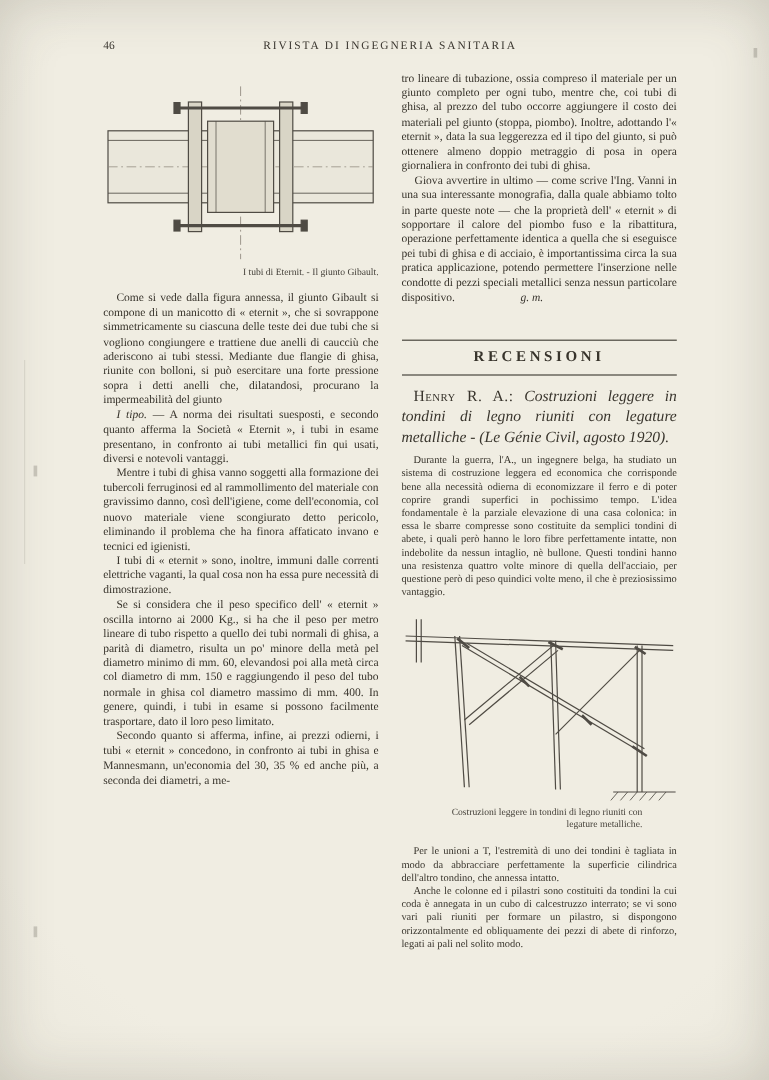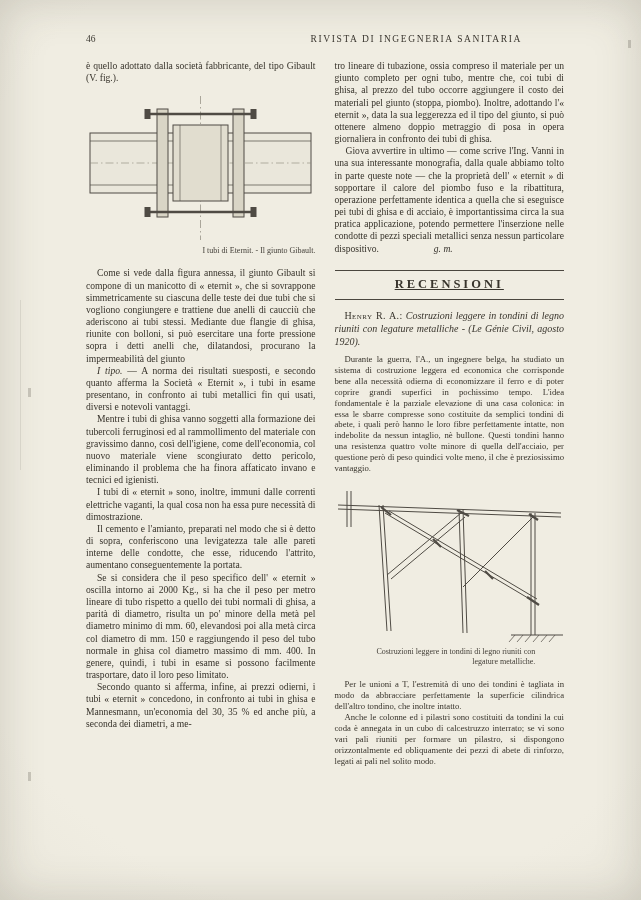--- a/index.html
+++ b/index.html
@@ -7,37 +7,37 @@
     width:641px;height:900px;overflow:hidden;background:#9d9a92;
     font-family:"Liberation Serif","DejaVu Serif",serif;
   }
   .page{
     position:relative;width:641px;height:900px;overflow:hidden;color:#34302a;
     background:radial-gradient(ellipse 120% 100% at 52% 46%, #f0ede2 55%, #e7e4d8 80%, #dad7cb 96%, #cbc8bc 100%);
     box-shadow:inset 0 0 46px rgba(70,65,50,.20);
   }
   .page-header{position:absolute;top:34px;left:86px;width:478px;display:flex;align-items:baseline;}
   .page-number{width:42px;font-size:9.5px;color:#3a362f;}
-  .journal-title{flex:1;text-align:right;font-size:9.5px;font-weight:normal;letter-spacing:1.6px;margin:0;color:#3a362f;}
+  .journal-title{flex:1;text-align:center;font-size:9.5px;font-weight:normal;letter-spacing:1.6px;margin:0;color:#3a362f;}
   .header-spacer{width:42px;}
   .columns{position:absolute;top:60px;left:86px;width:478px;display:flex;gap:19px;}
   .col{width:229.5px;}
   p{margin:0;}
   .body{font-size:9.6px;line-height:1.27;text-align:justify;text-indent:11px;color:#36322a;}
   .noind{text-indent:0;}
   .fig{margin:9px 0 12px;}
   .fig-svg{display:block;margin:0 auto;}
   .caption{font-size:8px;text-align:right;margin-top:3px;color:#45413a;}
   .caption-narrow{max-width:172px;margin:4px auto 0;line-height:1.25;}
   .signature{font-size:9.6px;font-style:italic;text-align:center;padding-right:12px;margin-top:-12px;}
   .recensioni{
-    margin:16px 0 9px;padding:6px 0 7px;border-top:1px solid #4a463e;border-bottom:1px solid #4a463e;
-    text-align:center;font-size:12.5px;font-weight:bold;letter-spacing:3px;color:#38342c;text-decoration:underline;
+    margin:29px 0 9px;padding:6px 0 7px;border-top:1px solid #4a463e;border-bottom:1px solid #4a463e;
+    text-align:center;font-size:12.5px;font-weight:bold;letter-spacing:3px;color:#38342c;
   }
-  .review-head{font-size:10px;line-height:1.3;text-align:justify;text-indent:10px;margin-bottom:6px;color:#38342c;}
+  .review-head{font-size:13px;line-height:1.3;text-align:justify;text-indent:10px;margin-bottom:6px;color:#38342c;}
   .sc{font-variant:small-caps;letter-spacing:.4px;}
   .review-body{font-size:8.7px;line-height:1.26;text-align:justify;text-indent:10px;color:#38342c;}
   .scan-mark{position:absolute;background:rgba(60,55,45,.22);}
   .scan-line{position:absolute;left:20px;top:300px;width:1px;height:170px;background:rgba(60,55,45,.10);}
 </style>
 </head>
 <body>
 
 <div class="page">
 
@@ -48,21 +48,20 @@
 
   <header class="page-header">
     <span class="page-number">46</span>
     <h1 class="journal-title">RIVISTA DI INGEGNERIA SANITARIA</h1>
     <span class="header-spacer"></span>
   </header>
 
   <main class="columns">
 
     <section class="col">
-      <p class="body noind">è quello adottato dalla società fabbricante, del tipo Gibault (V. fig.).</p>
 
       <figure class="fig">
         <svg class="fig-svg" viewBox="0 0 229 150" width="229" height="150" aria-hidden="true">
           <g stroke="#4f4b44" fill="none" stroke-width="1">
             <line x1="114.5" y1="3" x2="114.5" y2="147" stroke-width="0.7" stroke-dasharray="8 3 1.5 3" stroke="#8b867b"></line>
             <rect x="4" y="40" width="221" height="60" fill="#eae7db"></rect>
             <line x1="4" y1="48" x2="225" y2="48" stroke-width="0.7"></line>
             <line x1="4" y1="92" x2="225" y2="92" stroke-width="0.7"></line>
             <line x1="4" y1="70" x2="225" y2="70" stroke-width="0.6" stroke-dasharray="8 3 1.5 3" stroke="#8b867b"></line>
             <rect x="87" y="32" width="55" height="76" fill="#e1ddcf"></rect>
@@ -78,21 +77,20 @@
             <rect x="165" y="114.5" width="5" height="9" fill="#4f4b44"></rect>
           </g>
         </svg>
         <figcaption class="caption">I tubi di Eternit. - Il giunto Gibault.</figcaption>
       </figure>
 
       <p class="body">Come si vede dalla figura annessa, il giunto Gibault si compone di un manicotto di « eternit », che si sovrappone simmetricamente su ciascuna delle teste dei due tubi che si vogliono congiungere e trattiene due anelli di caucciù che aderiscono ai tubi stessi. Mediante due flangie di ghisa, riunite con bolloni, si può esercitare una forte pressione sopra i detti anelli che, dilatandosi, procurano la impermeabilità del giunto</p>
       <p class="body"><em>I tipo.</em><span> — A norma dei risultati suesposti, e secondo quanto afferma la Società « Eternit », i tubi in esame presentano, in confronto ai tubi metallici fin qui usati, diversi e notevoli vantaggi.</span></p>
       <p class="body">Mentre i tubi di ghisa vanno soggetti alla formazione dei tubercoli ferruginosi ed al rammollimento del materiale con gravissimo danno, così dell'igiene, come dell'economia, col nuovo materiale viene scongiurato detto pericolo, eliminando il problema che ha finora affaticato invano e tecnici ed igienisti.</p>
       <p class="body">I tubi di « eternit » sono, inoltre, immuni dalle correnti elettriche vaganti, la qual cosa non ha essa pure necessità di dimostrazione.</p>
-      <p class="body">Il cemento e l'amianto, preparati nel modo che si è detto di sopra, conferiscono una levigatezza tale alle pareti interne delle condotte, che esse, riducendo l'attrito, aumentano conseguentemente la portata.</p>
       <p class="body">Se si considera che il peso specifico dell' « eternit » oscilla intorno ai 2000 Kg., si ha che il peso per metro lineare di tubo rispetto a quello dei tubi normali di ghisa, a parità di diametro, risulta un po' minore della metà pel diametro minimo di mm. 60, elevandosi poi alla metà circa col diametro di mm. 150 e raggiungendo il peso del tubo normale in ghisa col diametro massimo di mm. 400. In genere, quindi, i tubi in esame si possono facilmente trasportare, dato il loro peso limitato.</p>
       <p class="body">Secondo quanto si afferma, infine, ai prezzi odierni, i tubi « eternit » concedono, in confronto ai tubi in ghisa e Mannesmann, un'economia del 30, 35 % ed anche più, a seconda dei diametri, a me-</p>
     </section>
 
     <section class="col">
       <p class="body noind">tro lineare di tubazione, ossia compreso il materiale per un giunto completo per ogni tubo, mentre che, coi tubi di ghisa, al prezzo del tubo occorre aggiungere il costo dei materiali pel giunto (stoppa, piombo). Inoltre, adottando l'« eternit », data la sua leggerezza ed il tipo del giunto, si può ottenere almeno doppio metraggio di posa in opera giornaliera in confronto dei tubi di ghisa.</p>
       <p class="body">Giova avvertire in ultimo — come scrive l'Ing. Vanni in una sua interessante monografia, dalla quale abbiamo tolto in parte queste note — che la proprietà dell' « eternit » di sopportare il calore del piombo fuso e la ribattitura, operazione perfettamente identica a quella che si eseguisce pei tubi di ghisa e di acciaio, è importantissima circa la sua pratica applicazione, potendo permettere l'inserzione nelle condotte di pezzi speciali metallici senza nessun particolare dispositivo.</p>
       <p class="signature">g. m.</p>
 
       <h2 class="recensioni">RECENSIONI</h2>
@@ -134,18 +132,18 @@
               <line x1="196" y1="152" x2="190" y2="159"></line>
               <line x1="204" y1="152" x2="198" y2="159"></line>
               <line x1="212" y1="152" x2="206" y2="159"></line>
               <line x1="220" y1="152" x2="214" y2="159"></line>
             </g>
           </g>
         </svg>
         <figcaption class="caption caption-narrow">Costruzioni leggere in tondini di legno riuniti con legature metalliche.</figcaption>
       </figure>
 
-      <p class="review-body">Per le unioni a T, l'estremità di uno dei tondini è tagliata in modo da abbracciare perfettamente la superficie cilindrica dell'altro tondino, che inoltre intatto.</p>
+      <p class="review-body">Per le unioni a T, l'estremità di uno dei tondini è tagliata in modo da abbracciare perfettamente la superficie cilindrica dell'altro tondino, che annessa intatto.</p>
       <p class="review-body">Anche le colonne ed i pilastri sono costituiti da tondini la cui coda è annegata in un cubo di calcestruzzo interrato; se vi sono vari pali riuniti per formare un pilastro, si dispongono orizzontalmente ed obliquamente dei pezzi di abete di rinforzo, legati ai pali nel solito modo.</p>
     </section>
 
   </main>
 </div>
 
 </body></html>

